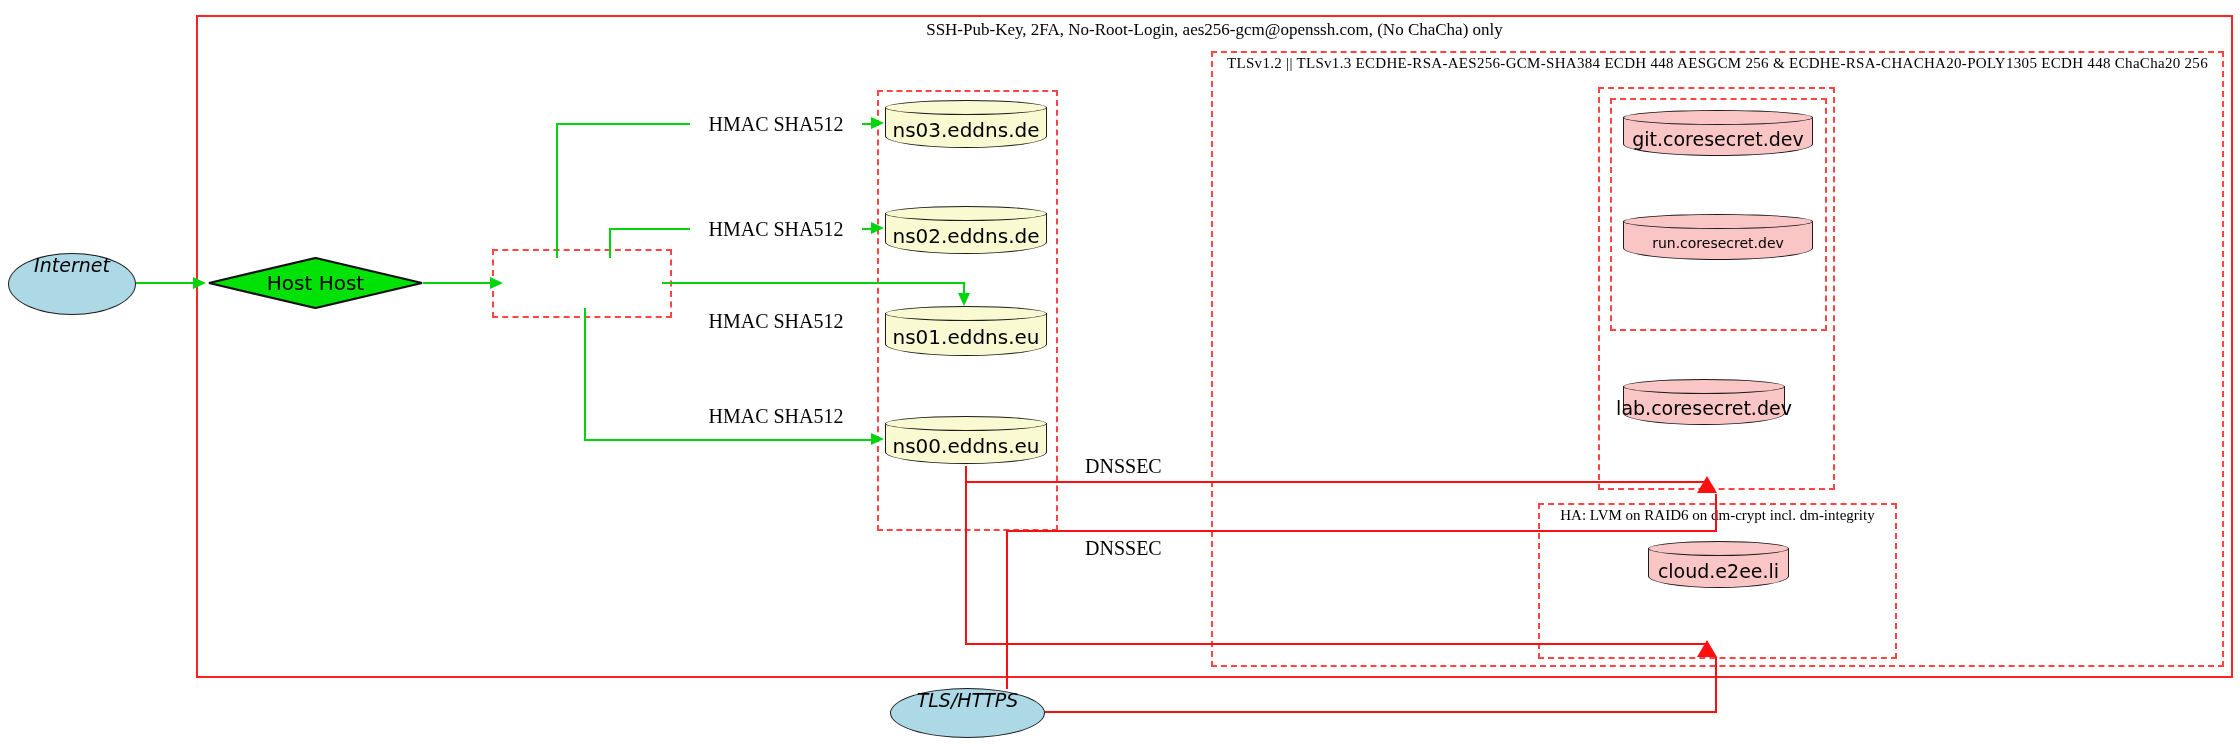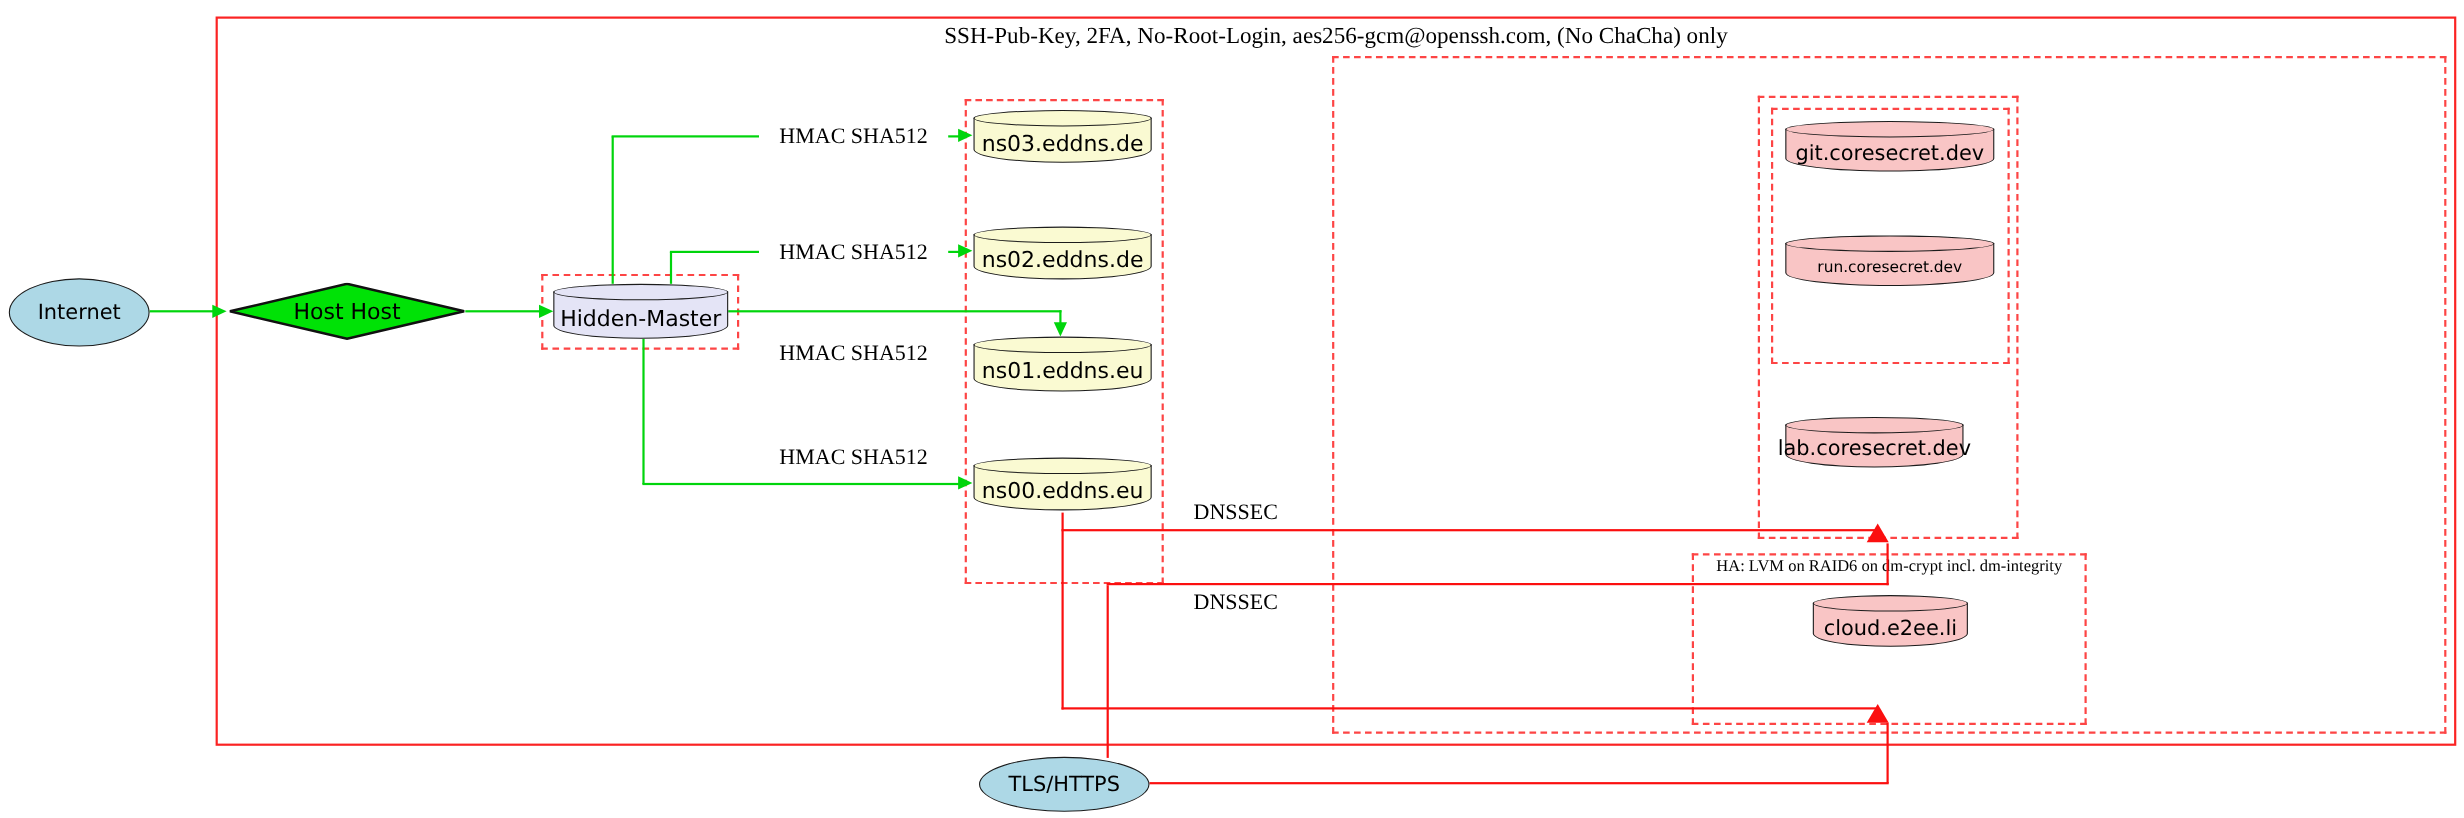--- a/index.html
+++ b/index.html
@@ -27,21 +27,21 @@
   .ar.g-right{border-top:6px solid transparent;border-bottom:6px solid transparent;border-left:13px solid #00d50c;}
   .ar.g-down {border-left:6px solid transparent;border-right:6px solid transparent;border-top:13px solid #00d50c;}
   .ar.r-up   {border-left:10px solid transparent;border-right:10px solid transparent;border-bottom:17px solid #fb0f0f;}
 
   
   .elab{position:absolute;z-index:4;color:#000;background:#fff;padding:0 3px;white-space:nowrap;
         font:20px "Liberation Serif",serif;}
 
   
   .ell{position:absolute;z-index:3;border:1.6px solid #1c1c1c;border-radius:50%;
-       display:flex;align-items:center;justify-content:center;color:#000;}
+       display:flex;align-items:flex-start;justify-content:center;color:#000;font-style:italic;}
 
   
   .cyl{position:absolute;z-index:3;padding-left:24px;}
   .cyl-body{position:absolute;left:0;right:0;top:7px;bottom:0;border:1.6px solid #1c1c1c;
             border-radius:0 0 50% 50% / 0 0 12px 12px;}
   .cyl-top{position:absolute;left:0;right:0;top:0;height:15px;border:1.6px solid #1c1c1c;border-radius:50%;}
   .cyl-label{position:absolute;left:0;right:0;top:12px;bottom:0;display:flex;align-items:center;
              justify-content:center;color:#000;font-size:20px;white-space:nowrap;}
   .fill-yellow  .cyl-body,.fill-yellow  .cyl-top{background:#fafad2;}
   .fill-pink    .cyl-body,.fill-pink    .cyl-top{background:#f9c5c5;}
@@ -60,21 +60,22 @@
 <div id="canvas">
 
   <div class="box solid" style="left:196px;top:15px;width:2037px;height:663px"></div>
   <div class="box dashed" style="left:1211px;top:51px;width:1013px;height:616px"></div>
   <div class="box dashed" style="left:877px;top:90px;width:181px;height:441px"></div>
   <div class="box dashed" style="left:492px;top:249px;width:180px;height:69px"></div>
   <div class="box dashed" style="left:1598px;top:87px;width:237px;height:403px"></div>
   <div class="box dashed" style="left:1610px;top:98px;width:217px;height:233px"></div>
   <div class="box dashed" style="left:1538px;top:503px;width:359px;height:156px"></div>
 
-  <div class="clab" style="left:196px;top:20px;width:2037px;font-size:21px">SSH-Pub-Key, 2FA, No-Root-Login, aes256-gcm@openssh.com, (No ChaCha) only</div>
+  <div class="clab" style="left:196px;top:20px;width:2037px;font-size:17px">SSH-Pub-Key, 2FA, No-Root-Login, aes256-gcm@openssh.com, (No ChaCha) only</div>
+  <div class="clab" style="left:1211px;top:55px;width:1013px;font-size:15px;letter-spacing:0.3px">TLSv1.2 || TLSv1.3 ECDHE-RSA-AES256-GCM-SHA384 ECDH 448 AESGCM 256 &amp; ECDHE-RSA-CHACHA20-POLY1305 ECDH 448 ChaCha20 256</div>
   <div class="clab" style="left:1538px;top:507px;width:359px;font-size:15px">HA: LVM on RAID6 on dm-crypt incl. dm-integrity</div>
 
   <div class="hl green-line" style="left:136px;top:282px;width:58px"></div>
   <div class="ar g-right" style="left:193px;top:277px"></div>
 
   <div class="hl green-line" style="left:423px;top:282px;width:68px"></div>
   <div class="ar g-right" style="left:490px;top:277px"></div>
 
   <div class="vl green-line" style="left:556px;top:124px;height:134px"></div>
   <div class="hl green-line" style="left:556px;top:123px;width:316px"></div>
@@ -117,25 +118,20 @@
     <span>Internet</span>
   </div>
 
   <div class="diamond" style="left:208px;top:257px;width:215px;height:52px">
     <svg width="215" height="52" viewBox="0 0 215 52">
       <polygon points="1,26 107.5,1 214,26 107.5,51" fill="#00e206" stroke="#111" stroke-width="2.2"></polygon>
     </svg>
     <div class="dlabel">Host Host</div>
   </div>
 
-  <div class="cyl fill-lavender" style="left:503px;top:258px;width:159px;height:50px">
-    <div class="cyl-body"></div>
-    <div class="cyl-top"></div>
-    <div class="cyl-label">Hidden-Master</div>
-  </div>
 
   <div class="cyl fill-yellow" style="left:885px;top:100px;width:162px;height:48px">
     <div class="cyl-body"></div>
     <div class="cyl-top"></div>
     <div class="cyl-label">ns03.eddns.de</div>
   </div>
 
   <div class="cyl fill-yellow" style="left:885px;top:206px;width:162px;height:48px">
     <div class="cyl-body"></div>
     <div class="cyl-top"></div>

